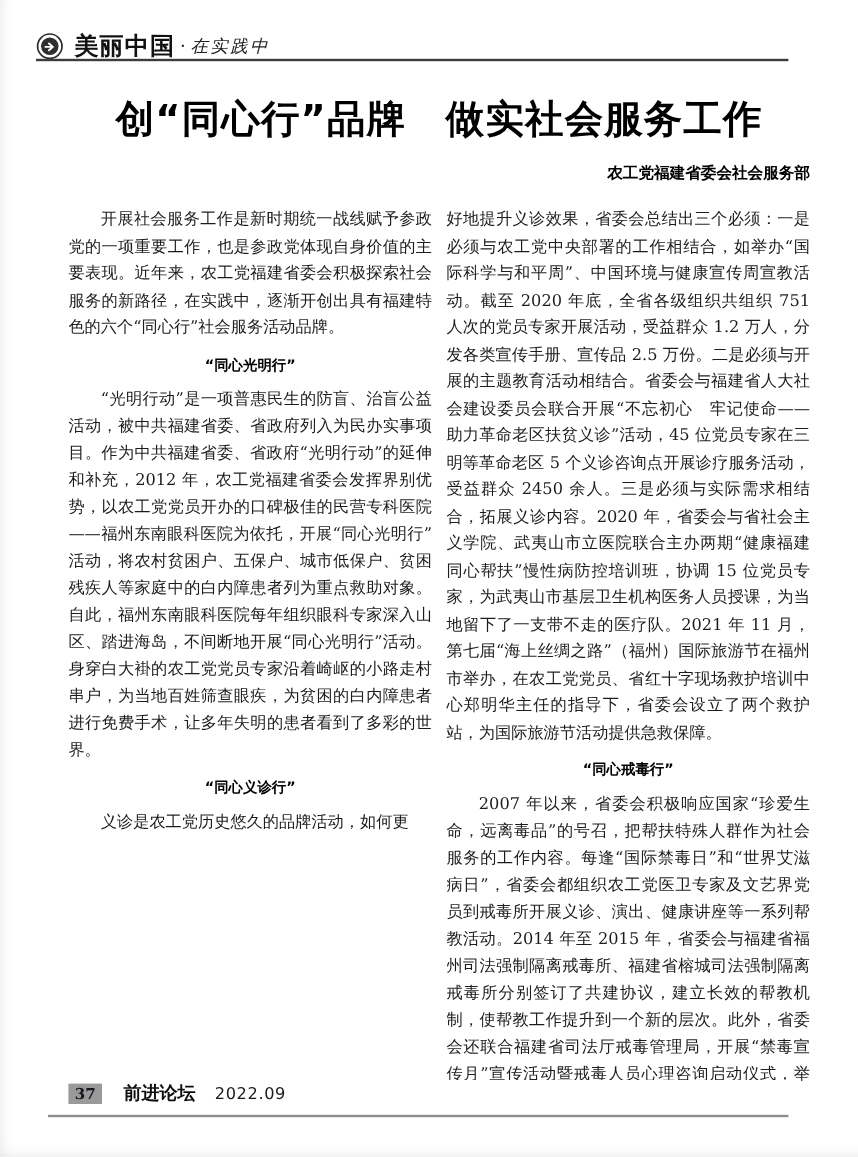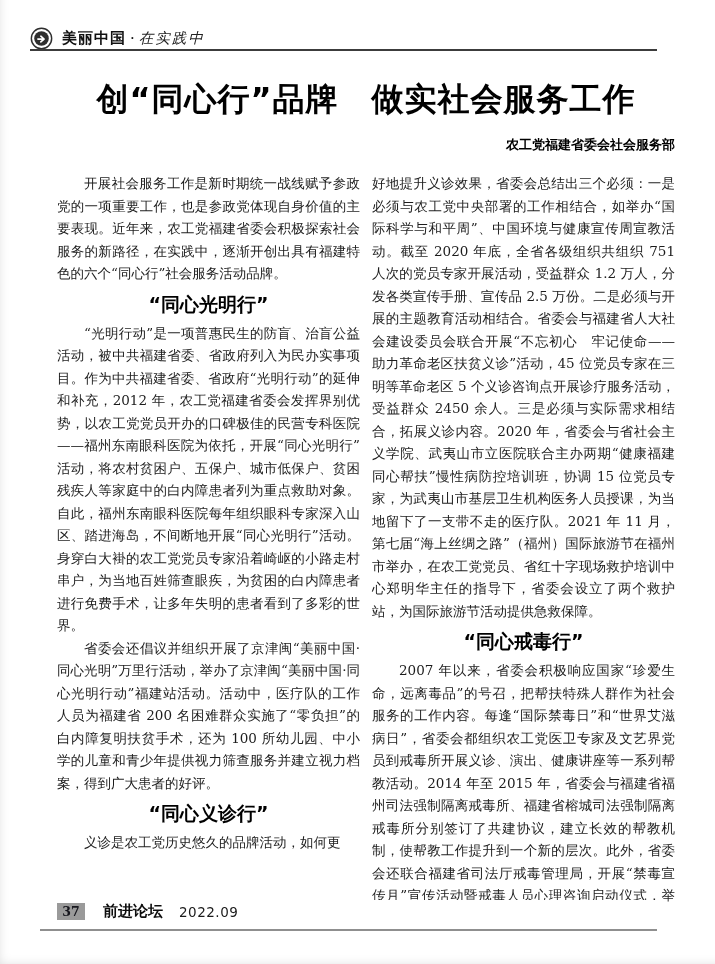--- a/index.html
+++ b/index.html
@@ -13,21 +13,21 @@
     box-shadow:inset 6px -6px 12px -8px #d9d9d9;
   }
   
   .hdr{
     position:absolute;left:30px;top:26px;right:58px;
     height:24px;display:flex;align-items:center;
   }
   .hdr-icon{width:23px;height:23px;display:inline-flex;margin-right:9px;}
   .hdr-brand{
     font-family:"DejaVu Sans","Liberation Sans",sans-serif;
-    font-weight:bold;font-size:15px;letter-spacing:1px;color:#111;
+    font-weight:bold;font-size:20px;letter-spacing:1px;color:#111;
   }
   .hdr-sep{margin:0 4px;font-size:15px;color:#111;}
   .hdr-section{font-size:14.5px;letter-spacing:2px;color:#222;font-style:italic;}
   .hdr-rule{position:absolute;left:30px;top:49px;width:627px;height:2px;background:#3c3c3c;}
   
   .content{position:absolute;left:57px;top:78px;width:618px;}
   .title{
     margin:0 0 14px 0;
     text-align:center;
     font-family:"DejaVu Sans","Liberation Sans",sans-serif;
@@ -42,21 +42,21 @@
     font-weight:bold;font-size:13px;line-height:22px;
     margin-bottom:16px;color:#000;
   }
   .cols{display:flex;gap:12px;height:734px;overflow:hidden;}
   .col{width:303px;text-align:justify;text-justify:inter-ideograph;}
   .col p{margin:0;font-size:13.5px;line-height:22.5px;color:#1c1c1c;}
   .col p.indent{text-indent:2em;}
   .col h3{
     margin:8px 0 6px 0;text-align:center;text-indent:0;
     font-family:"DejaVu Sans","Liberation Sans",sans-serif;
-    font-weight:bold;font-size:19px;line-height:23px;color:#000;
+    font-weight:bold;font-size:12px;line-height:23px;color:#000;
   }
   
   .footer{
     position:absolute;left:40px;right:58px;top:900px;
     background:#fff;
     border-bottom:2px solid #8f8f8f;
     padding:2px 0 8px 0;
     display:flex;align-items:center;
   }
   .pagenum{
@@ -98,21 +98,20 @@
   <div class="hdr-rule"></div>
 
   <main class="content">
     <h1 class="title">创“同心行”品牌　做实社会服务工作</h1>
     <div class="byline">农工党福建省委会社会服务部</div>
     <div class="cols">
       <div class="col">
           <p class="indent">开展社会服务工作是新时期统一战线赋予参政党的一项重要工作，也是参政党体现自身价值的主要表现。近年来，农工党福建省委会积极探索社会服务的新路径，在实践中，逐渐开创出具有福建特色的六个“同心行”社会服务活动品牌。</p>
           <h3>“同心光明行”</h3>
           <p class="indent">“光明行动”是一项普惠民生的防盲、治盲公益活动，被中共福建省委、省政府列入为民办实事项目。作为中共福建省委、省政府“光明行动”的延伸和补充，2012 年，农工党福建省委会发挥界别优势，以农工党党员开办的口碑极佳的民营专科医院——福州东南眼科医院为依托，开展“同心光明行”活动，将农村贫困户、五保户、城市低保户、贫困残疾人等家庭中的白内障患者列为重点救助对象。自此，福州东南眼科医院每年组织眼科专家深入山区、踏进海岛，不间断地开展“同心光明行”活动。身穿白大褂的农工党党员专家沿着崎岖的小路走村串户，为当地百姓筛查眼疾，为贫困的白内障患者进行免费手术，让多年失明的患者看到了多彩的世界。</p>
-          <p class="indent">省委会还倡议并组织开展了京津闽“美丽中国·同心光明”万里行活动，举办了京津闽“美丽中国·同心光明行动”福建站活动。活动中，医疗队的工作人员为福建省 200 名困难群众实施了“零负担”的白内障复明扶贫手术，还为 100 所幼儿园、中小学的儿童和青少年提供视力筛查服务并建立视力档案，得到广大患者的好评。</p>
           <h3>“同心义诊行”</h3>
           <p class="indent">义诊是农工党历史悠久的品牌活动，如何更</p>
         </div>
       <div class="col">
           <p>好地提升义诊效果，省委会总结出三个必须：一是必须与农工党中央部署的工作相结合，如举办“国际科学与和平周”、中国环境与健康宣传周宣教活动。截至 2020 年底，全省各级组织共组织 751 人次的党员专家开展活动，受益群众 1.2 万人，分发各类宣传手册、宣传品 2.5 万份。二是必须与开展的主题教育活动相结合。省委会与福建省人大社会建设委员会联合开展“不忘初心　牢记使命——助力革命老区扶贫义诊”活动，45 位党员专家在三明等革命老区 5 个义诊咨询点开展诊疗服务活动，受益群众 2450 余人。三是必须与实际需求相结合，拓展义诊内容。2020 年，省委会与省社会主义学院、武夷山市立医院联合主办两期“健康福建　同心帮扶”慢性病防控培训班，协调 15 位党员专家，为武夷山市基层卫生机构医务人员授课，为当地留下了一支带不走的医疗队。2021 年 11 月，第七届“海上丝绸之路”（福州）国际旅游节在福州市举办，在农工党党员、省红十字现场救护培训中心郑明华主任的指导下，省委会设立了两个救护站，为国际旅游节活动提供急救保障。</p>
           <h3>“同心戒毒行”</h3>
           <p class="indent">2007 年以来，省委会积极响应国家“珍爱生命，远离毒品”的号召，把帮扶特殊人群作为社会服务的工作内容。每逢“国际禁毒日”和“世界艾滋病日”，省委会都组织农工党医卫专家及文艺界党员到戒毒所开展义诊、演出、健康讲座等一系列帮教活动。2014 年至 2015 年，省委会与福建省福州司法强制隔离戒毒所、福建省榕城司法强制隔离戒毒所分别签订了共建协议，建立长效的帮教机制，使帮教工作提升到一个新的层次。此外，省委会还联合福建省司法厅戒毒管理局，开展“禁毒宣传月”宣传活动暨戒毒人员心理咨询启动仪式，举办“戒毒心理康复培训班”及心</p>
         </div>
     </div>
   </main>

